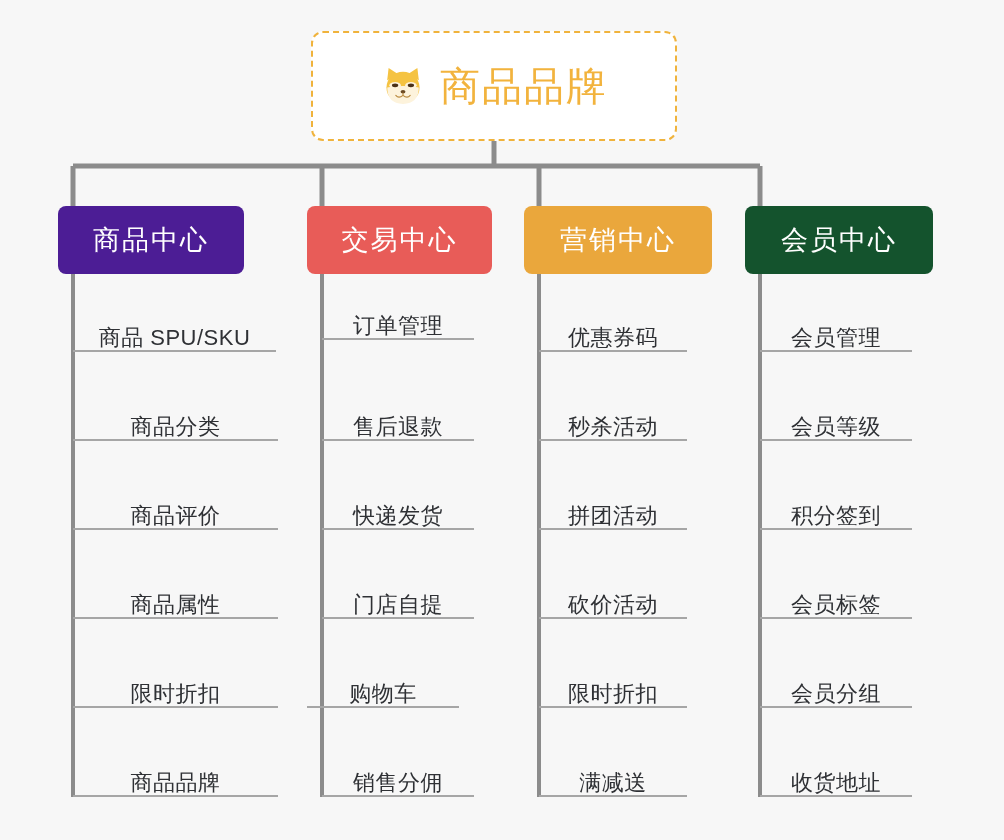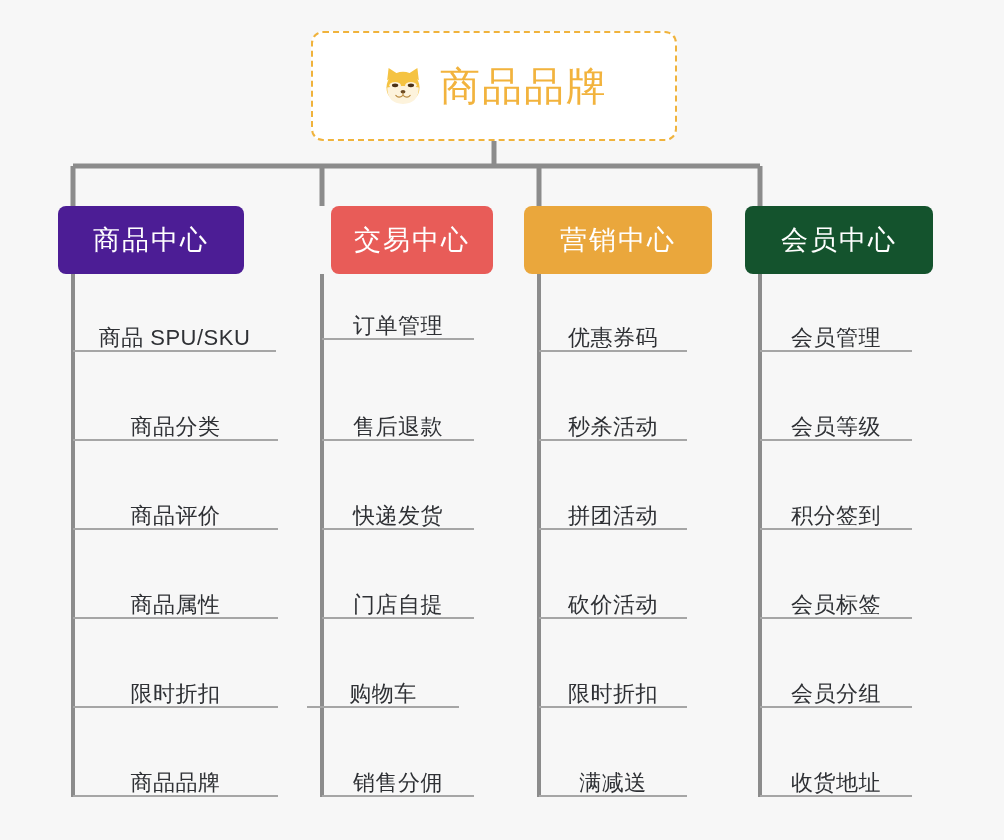--- a/index.html
+++ b/index.html
@@ -148,21 +148,21 @@
       </div>
       <div class="leaf" style="left: 73px; top: 589px; width: 205px;">
         <span class="leaf-label">商品属性</span>
       </div>
       <div class="leaf" style="left: 73px; top: 678px; width: 205px;">
         <span class="leaf-label">限时折扣</span>
       </div>
       <div class="leaf" style="left: 73px; top: 767px; width: 205px;">
         <span class="leaf-label">商品品牌</span>
       </div>
-      <div class="cat-box" style="left: 307px; top: 206px; width: 162px; background: rgb(232, 92, 88); margin-left: 24px;">
+      <div class="cat-box" style="left: 307px; top: 206px; width: 185px; background: rgb(232, 92, 88);">
         <span>交易中心</span>
       </div>
       <div class="leaf" style="left: 322px; top: 310px; width: 152px; text-align: center;">
         <span class="leaf-label">订单管理</span>
       </div>
       <div class="leaf" style="left: 322px; top: 411px; width: 152px;">
         <span class="leaf-label">售后退款</span>
       </div>
       <div class="leaf" style="left: 322px; top: 500px; width: 152px;">
         <span class="leaf-label">快递发货</span>

